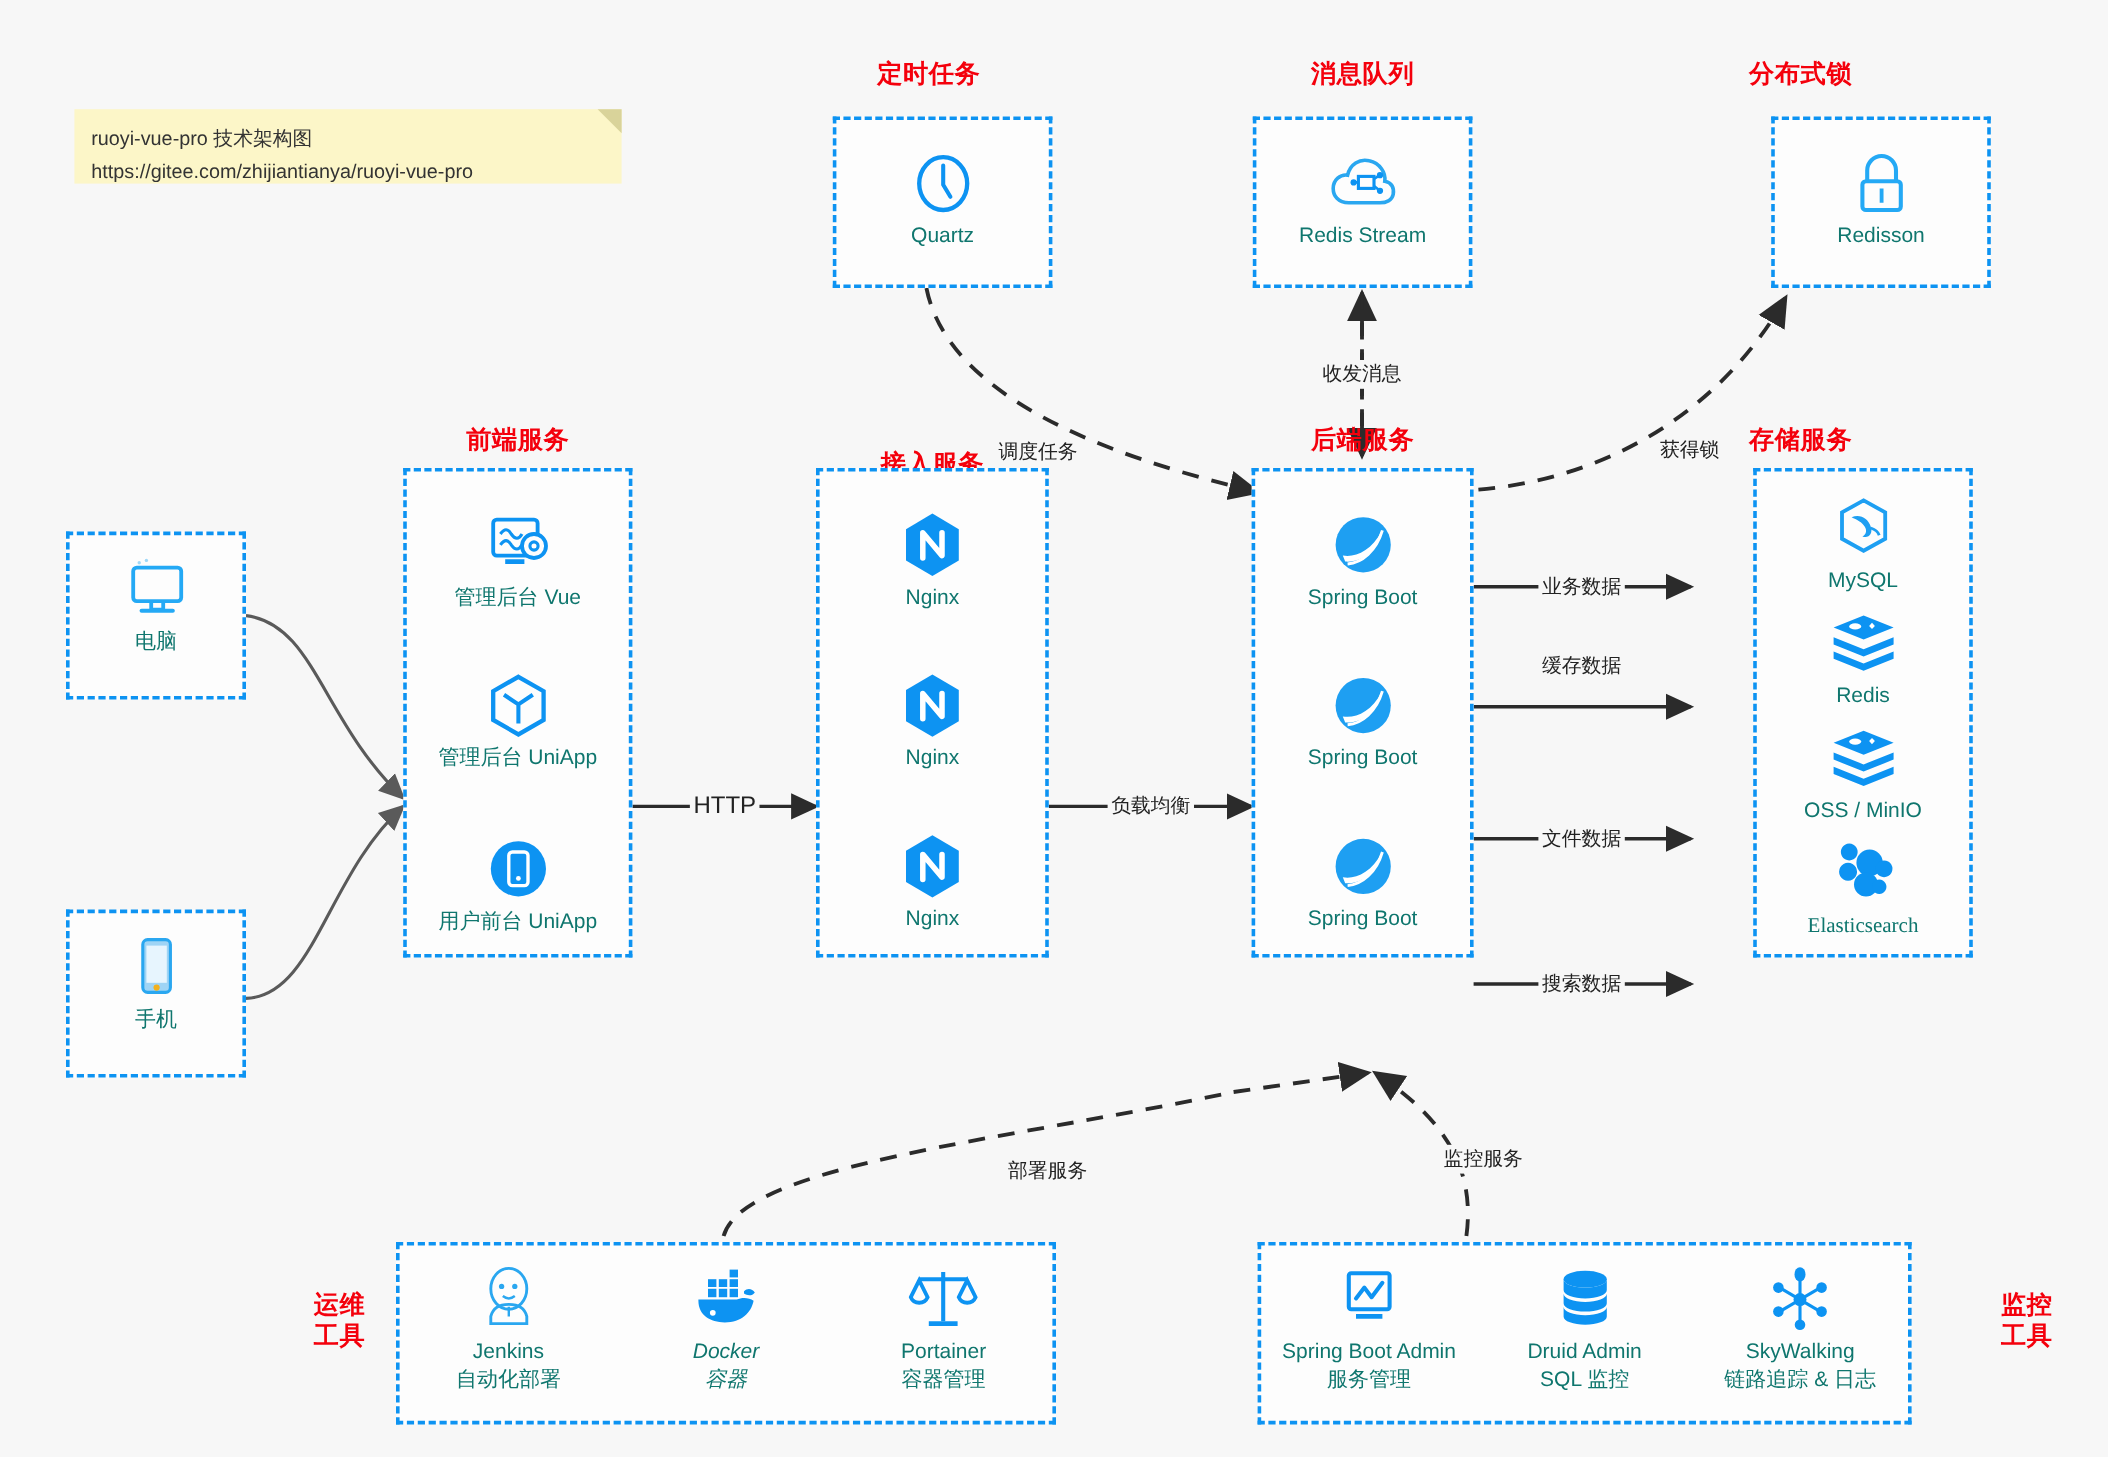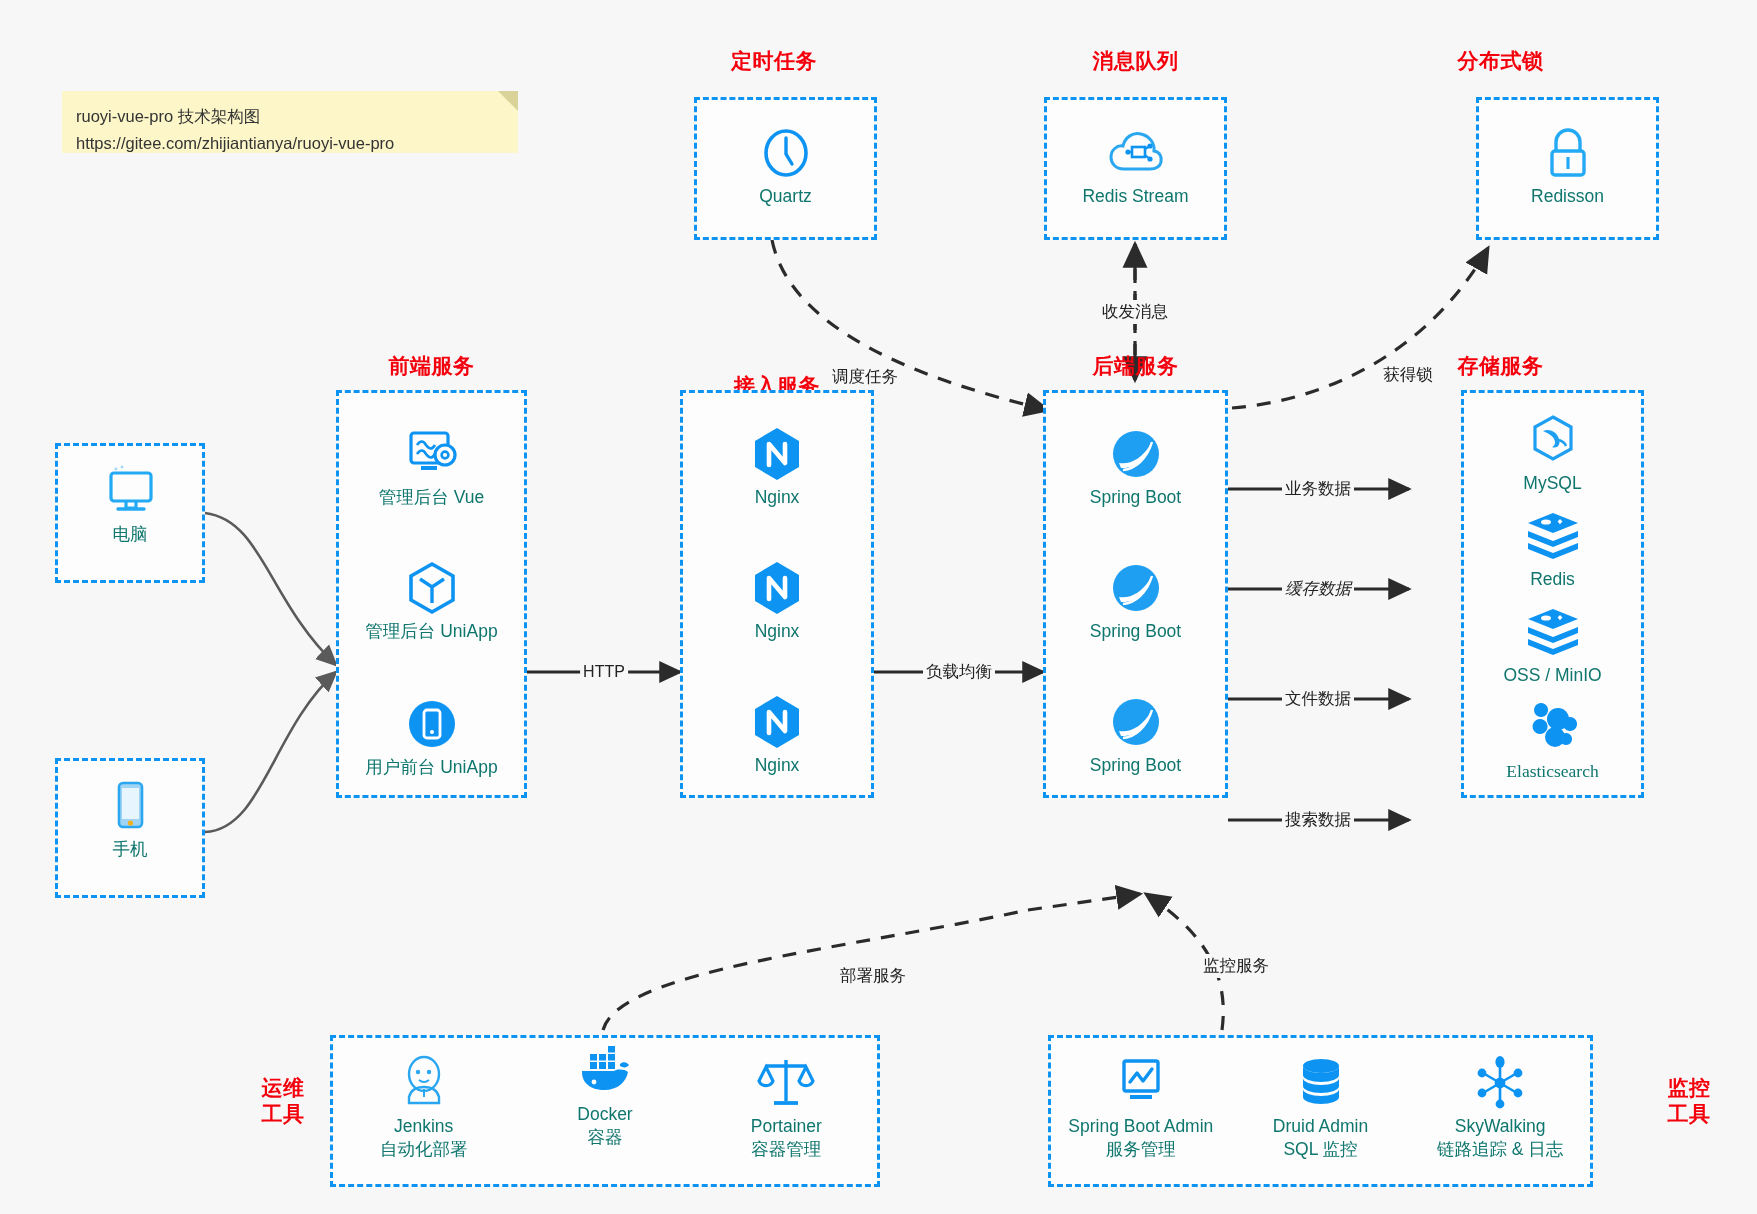--- a/index.html
+++ b/index.html
@@ -40,21 +40,21 @@
   
   .node{position:absolute;text-align:center;width:100%;left:0;}
   .node .ic{height:62px;display:flex;align-items:center;justify-content:center;}
   .node .cap{
     font-size:17.5px;color:#0f766e;margin-top:1px;line-height:1.28;white-space:nowrap;
   }
 
   
   .elabel{
     position:absolute;background:#f7f7f7;padding:1px 3px;
-    font-size:16px;color:#222;white-space:nowrap;
+    font-size:20px;color:#222;white-space:nowrap;
     transform:translate(-50%,-50%);
   }
   .elabel.cn{font-size:16.5px;}
 </style>
 </head>
 <body>
 
 <div id="stage">
 
   <svg id="wires" viewBox="0 0 1757 1214">
@@ -337,21 +337,21 @@
             <circle cx="34" cy="19" r="2.2" fill="#2aa7f0"></circle>
             <path d="M24,27 q5,4 10,0" fill="none" stroke="#2aa7f0" stroke-width="2"></path>
             <path d="M29,36 L29,44" stroke="#2aa7f0" stroke-width="2"></path>
           </svg>
         </div>
         <div class="cap">Jenkins</div>
         <div class="cap">自动化部署</div>
       </div>
     </div>
     <div style="flex:1;position:relative;">
-      <div class="node" style="top:2px;">
+      <div class="node" style="top:14px;font-style:italic;">
         <div class="ic">
           <svg width="62" height="54" viewBox="0 0 62 54">
             <g fill="#0d93f2">
               <rect x="16" y="18" width="7" height="7"></rect>
                 <rect x="25" y="18" width="7" height="7"></rect>
               <rect x="34" y="18" width="7" height="7"></rect>
                 <rect x="16" y="10" width="7" height="6.5"></rect>
               <rect x="25" y="10" width="7" height="6.5"></rect>
                 <rect x="34" y="10" width="7" height="6.5"></rect>
               <rect x="34" y="2" width="7" height="6.5"></rect>
@@ -444,19 +444,19 @@
     <div>监控</div>
     <div>工具</div>
   </div>
 
   <div class="elabel" style="left:604px;top:672px;">HTTP</div>
   <div class="elabel cn" style="left:959px;top:672px;">负载均衡</div>
   <div class="elabel cn" style="left:865px;top:377px;">调度任务</div>
   <div class="elabel cn" style="left:1135px;top:312px;">收发消息</div>
   <div class="elabel cn" style="left:1408px;top:375px;">获得锁</div>
   <div class="elabel cn" style="left:1318px;top:489px;">业务数据</div>
-  <div class="elabel cn" style="left:1318px;top:589px;font-style:italic;">缓存数据</div>
+  <div class="elabel cn" style="left:1318px;top:555px;">缓存数据</div>
   <div class="elabel cn" style="left:1318px;top:699px;">文件数据</div>
   <div class="elabel cn" style="left:1318px;top:820px;">搜索数据</div>
   <div class="elabel cn" style="left:873px;top:976px;">部署服务</div>
   <div class="elabel cn" style="left:1236px;top:966px;">监控服务</div>
 
 </div>
 
 </body></html>

